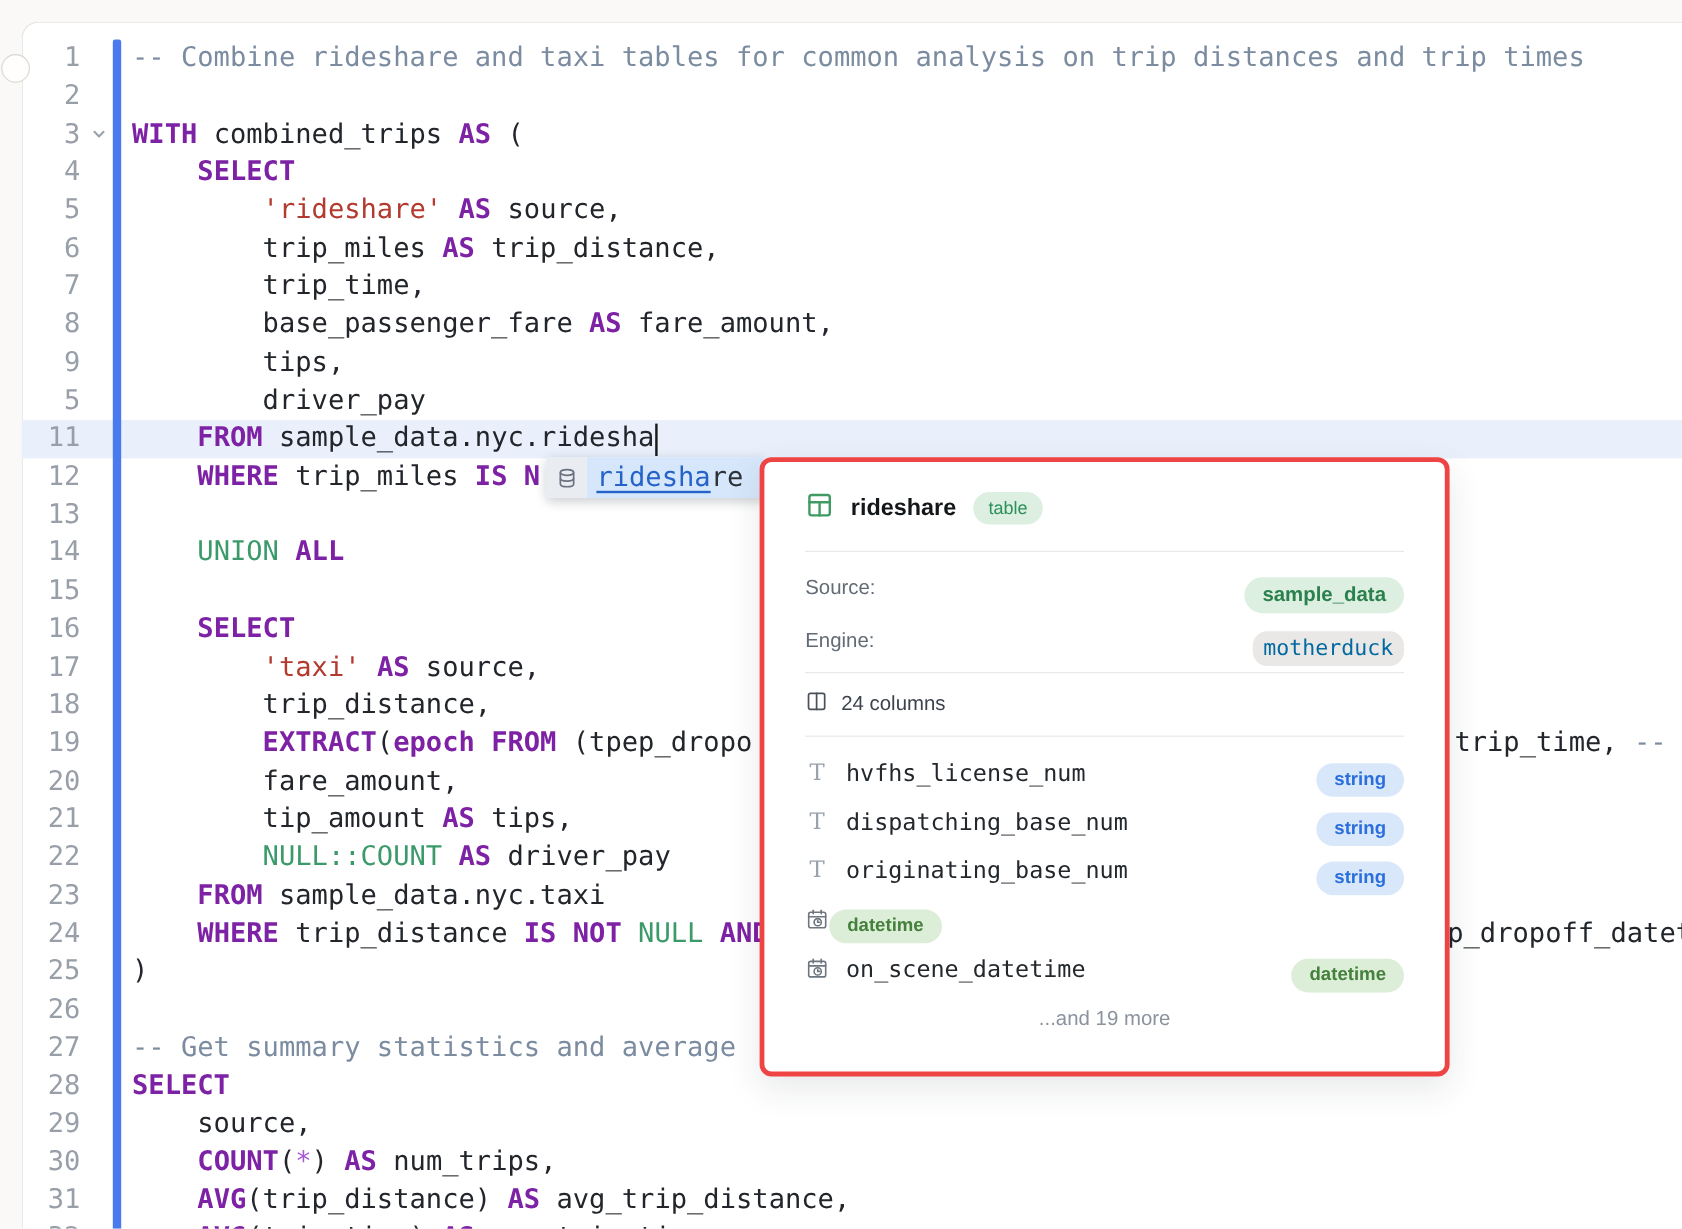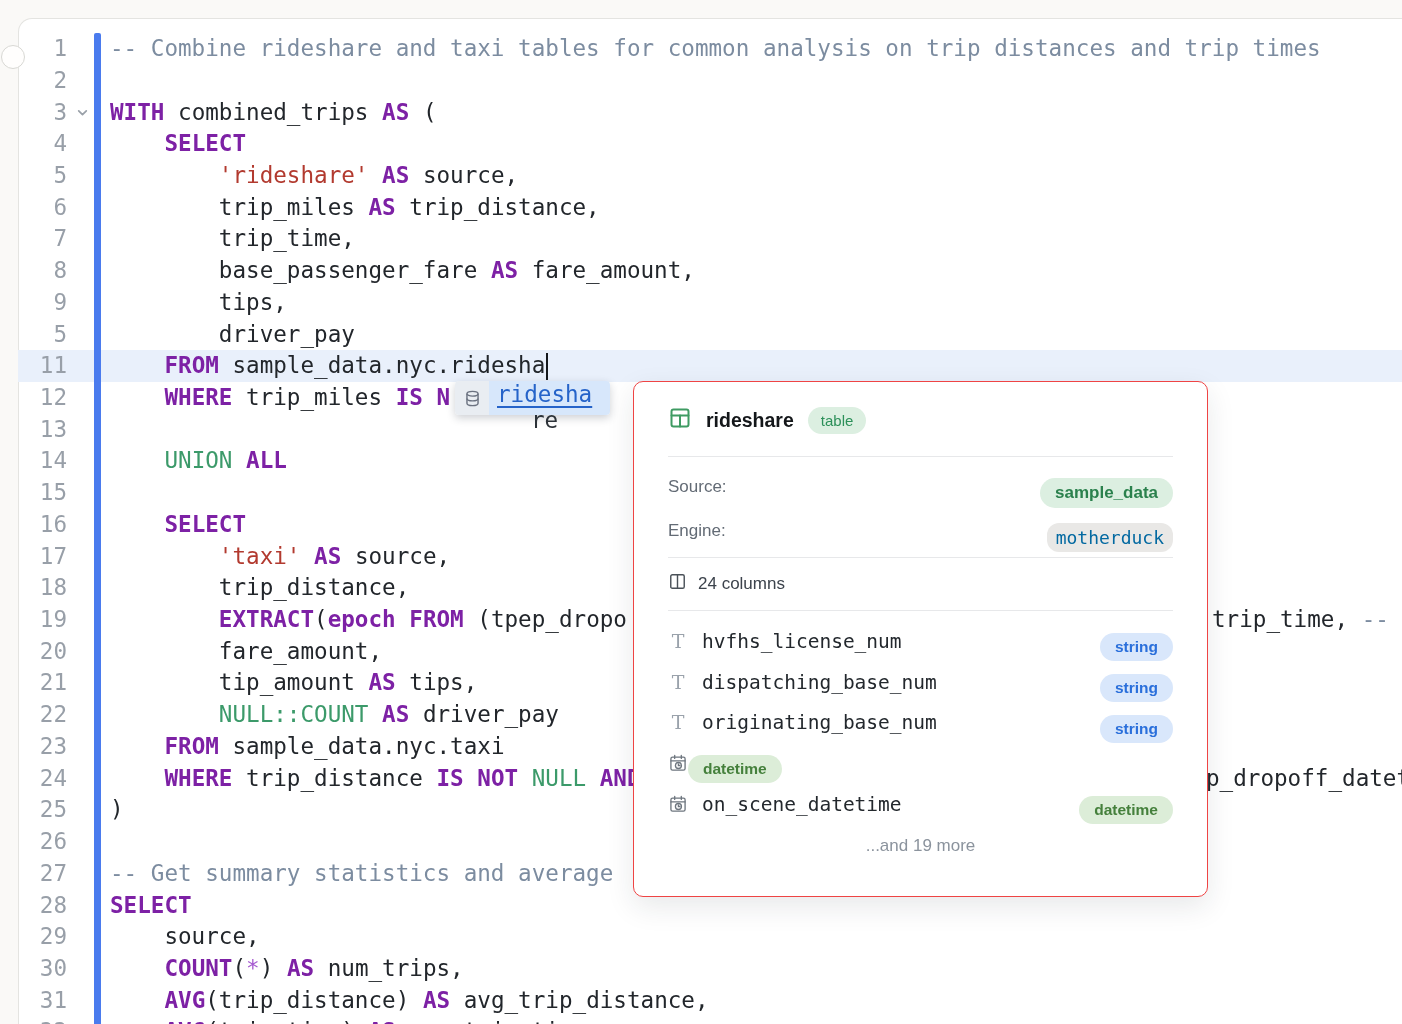--- a/index.html
+++ b/index.html
@@ -41,27 +41,27 @@
 
   .overlay-frag{position:absolute;z-index:10;height:31.72px;line-height:31.72px;white-space:pre;
     font-family:"DejaVu Sans Mono","Liberation Mono",monospace;font-size:22.6px;color:var(--text);}
 
   
   .autocomplete{position:absolute;left:455px;top:381px;height:34px;display:flex;z-index:40;
     border-radius:4px;box-shadow:0 3px 9px rgba(30,40,60,.22);}
   .ac-icon-cell{width:34px;background:#e9edf2;border-radius:4px 0 0 4px;display:flex;
     align-items:center;justify-content:center;}
   .ac-item{background:#d7e7fb;display:flex;align-items:center;padding:0 18px 0 8px;
-    border-radius:0 4px 4px 0;font-family:"DejaVu Sans Mono","Liberation Mono",monospace;font-size:22.6px;flex-direction:column;}
+    border-radius:0 4px 4px 0;font-family:"DejaVu Sans Mono","Liberation Mono",monospace;font-size:22.6px;}
   .ac-match{color:var(--match-blue);text-decoration:underline;text-decoration-thickness:2px;text-underline-offset:4px;}
   .ac-rest{color:#2c3238;}
 
   
   .info-popup{position:absolute;left:633px;top:381px;width:575px;height:516px;background:#fff;
-    border:1px solid #ef4444;border-radius:10px;box-shadow:0 10px 28px rgba(25,35,50,.10);
+    border:4px solid #ef4444;border-radius:10px;box-shadow:0 10px 28px rgba(25,35,50,.10);
     padding:0 34px;z-index:50;}
   .popup-header{margin-top:22px;height:32px;display:flex;align-items:center;gap:14px;}
   .popup-title{font-size:19.5px;font-weight:bold;color:#14171a;}
   .badge-table{background:var(--pill-green-bg);color:#2c9059;font-size:15px;font-weight:normal;
     padding:5px 13px;border-radius:999px;}
   .popup-divider{height:1px;background:#e7e8ea;}
   .div1{margin-top:20px;} .div2{margin-top:4px;} .div3{margin-top:0;}
   .info-rows{padding-top:8px;}
   .info-row{height:44px;display:flex;align-items:center;justify-content:space-between;}
   .info-label{font-size:17px;color:#636b75;}

